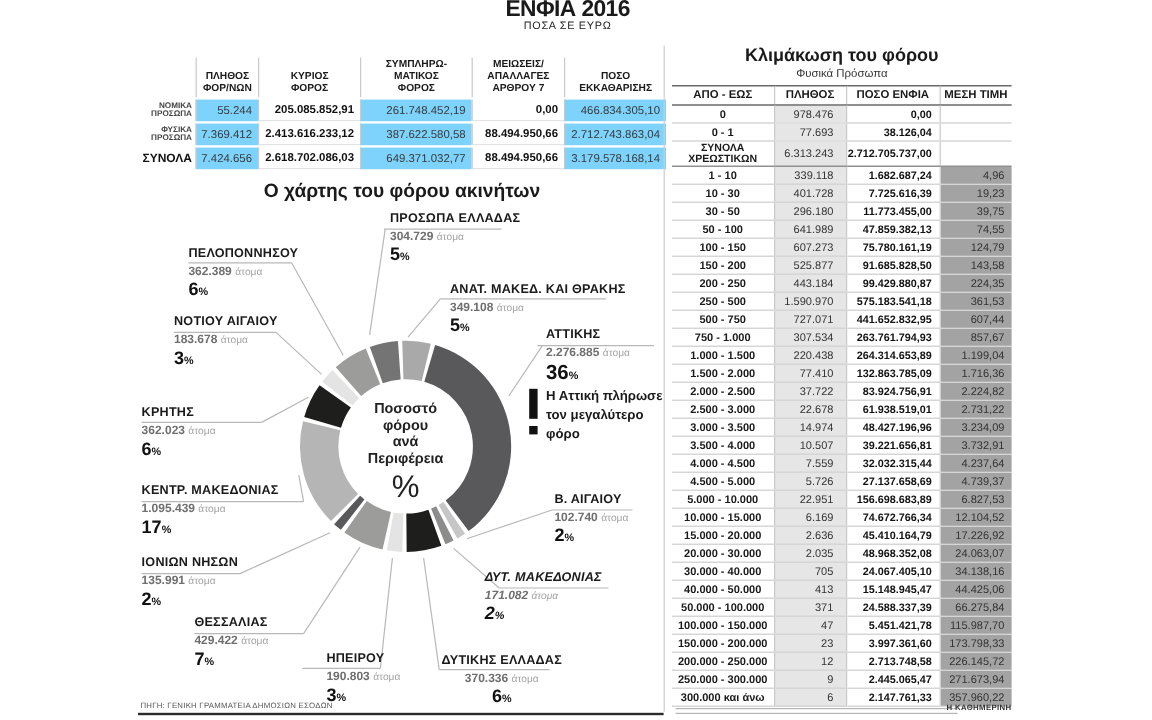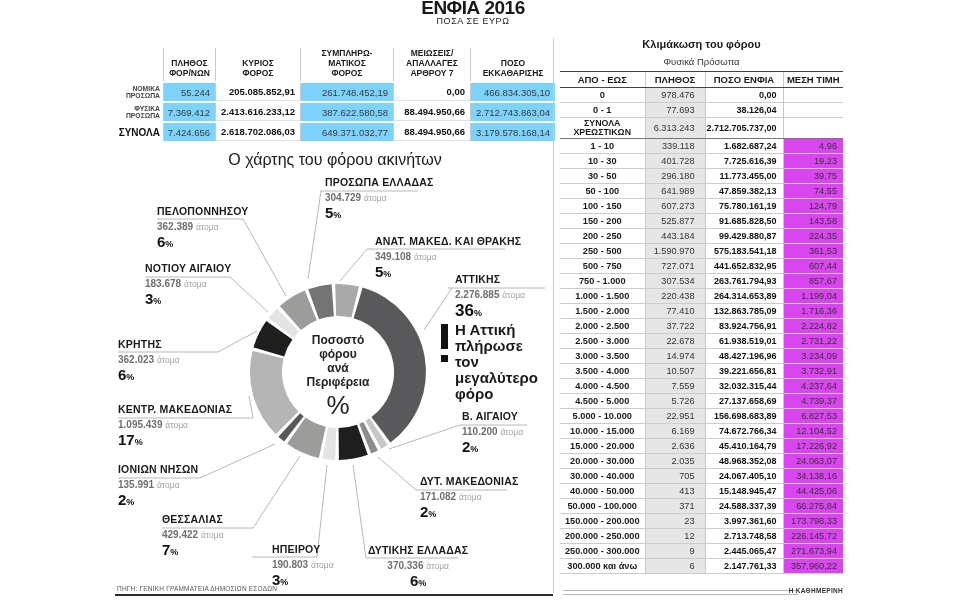--- a/index.html
+++ b/index.html
@@ -21,55 +21,55 @@
                     overflow:hidden;white-space:nowrap;}
   #summary-table .rowlab{font-size:6.8px;line-height:7.5px;font-weight:bold;color:#444;
                          text-align:right;padding-right:3px;white-space:pre-line;}
   #summary-table .rowlab.tot{font-size:10px;line-height:11px;color:#111;}
   #summary-table .shade{background:#7dd3fc;color:#3a3a3a;}
   #summary-table .boldcol{font-weight:bold;color:#111;}
   #summary-table .vline{border-left:1px solid #c9c9c9;}
   #summary-table td.plain{border-bottom:1px solid #e3e3e3;}
 
   
-  #chart-title{left:115px;top:151px;width:440px;text-align:center;font-size:16px;font-weight:normal;}
+  #chart-title{left:115px;top:151px;width:440px;text-align:center;font-size:16px;font-weight:bold;}
   #donut-svg{left:0;top:150px;}
   #center-label{left:278px;top:333px;width:120px;text-align:center;font-size:12px;line-height:14px;
                 font-weight:bold;color:#222;white-space:pre-line;}
   #center-unit{left:278px;top:390px;width:120px;text-align:center;font-size:26px;font-weight:normal;color:#222;}
   .region{position:absolute;}
   .region .rname{font-size:10.5px;font-weight:bold;letter-spacing:0.2px;margin-bottom:4px;white-space:nowrap;}
   .region .rnum{font-size:10px;font-weight:bold;color:#6f6f6f;margin-top:2px;white-space:nowrap;}
   .region .rnum .atoma{font-size:8.5px;font-weight:normal;color:#a3a3a3;}
   .region .rpct{font-size:15px;font-weight:bold;color:#111;margin-top:1px;}
   .region .rpct .ps{font-size:9px;}
   .region.big .rpct{font-size:17px;}
   #attica-note-bar{left:441px;top:324px;width:7px;height:25px;background:#111;}
   #attica-note-dot{left:441px;top:355px;width:7px;height:7px;background:#111;}
-  #attica-note-text{left:455px;top:322px;width:110px;font-size:15px;line-height:16px;
+  #attica-note-text{left:455px;top:322px;width:110px;font-size:11px;line-height:16px;
                     font-weight:bold;white-space:pre-line;}
 
   
   #source{left:117px;top:585px;font-size:6.5px;color:#555;letter-spacing:0.2px;}
   #left-bottom-line{left:115px;top:594px;width:438px;height:2px;background:#2b2b2b;}
   #divider{left:553px;top:38px;width:1px;height:555px;background:#ccc;}
 
   
-  #scale-title{left:560px;top:38px;width:283px;text-align:center;font-size:11px;font-weight:bold;}
+  #scale-title{left:560px;top:38px;width:283px;text-align:center;font-size:15px;font-weight:bold;}
   #scale-subtitle{left:560px;top:56px;width:283px;text-align:center;font-size:9.5px;color:#333;}
   #scale-wrap{left:560px;top:71px;width:283px;}
   #scale-table{border-collapse:collapse;width:283px;table-layout:fixed;}
   #scale-table th{font-size:9.5px;font-weight:bold;height:15px;text-align:center;
                   border-top:1px solid #444;border-bottom:1px solid #444;padding:0;}
   #scale-table td{font-size:9.2px;height:14px;padding:0 6px 0 0;border-bottom:1px solid #ccc;
                   white-space:nowrap;overflow:hidden;}
   #scale-table td.c0{font-weight:bold;text-align:center;padding:0 2px;}
   #scale-table td.c1{background:#e6e6e6;text-align:right;padding-right:10px;color:#333;}
   #scale-table td.c2{font-weight:bold;text-align:right;font-size:9px;color:#111;}
-  #scale-table td.c3{background:#d946ef;text-align:right;color:#333;}
+  #scale-table td.c3{background:#a3a3a3;text-align:right;color:#333;}
   #scale-table td.blank{background:#fff;}
   #scale-table .vline{border-left:1px solid #c9c9c9;}
   #scale-table tr.totals td{height:20px;border-bottom:1px solid #777;}
   #scale-table tr.totals td.c0{font-size:8.8px;line-height:9.5px;white-space:pre-line;}
   #right-bottom-line{left:563px;top:590px;width:235px;height:3px;
                      border-top:1px solid #b5b5b5;border-bottom:1px solid #b5b5b5;}
   #credit{left:700px;top:587px;width:143px;text-align:right;font-size:6.5px;font-weight:bold;
           color:#333;letter-spacing:0.3px;}
 </style>
 </head>
@@ -194,24 +194,24 @@
         <div class="rnum"><span class="n">349.108</span> <span class="atoma">άτομα</span></div>
         <div class="rpct"><span class="pv">5</span><span class="ps">%</span></div>
       </div>
       <div class="region big" style="left: 455px; top: 273px;">
         <div class="rname">ΑΤΤΙΚΗΣ</div>
         <div class="rnum"><span class="n">2.276.885</span> <span class="atoma">άτομα</span></div>
         <div class="rpct"><span class="pv">36</span><span class="ps">%</span></div>
       </div>
       <div class="region" style="left: 462px; top: 410px;">
         <div class="rname">Β. ΑΙΓΑΙΟΥ</div>
-        <div class="rnum"><span class="n">110.200</span> <span class="atoma">άτομα</span></div>
+        <div class="rnum"><span class="n">102.740</span> <span class="atoma">άτομα</span></div>
         <div class="rpct"><span class="pv">2</span><span class="ps">%</span></div>
       </div>
-      <div class="region" style="left: 420px; top: 475px;">
+      <div class="region" style="left: 404px; top: 475px; font-style: italic;">
         <div class="rname">ΔΥΤ. ΜΑΚΕΔΟΝΙΑΣ</div>
         <div class="rnum"><span class="n">171.082</span> <span class="atoma">άτομα</span></div>
         <div class="rpct"><span class="pv">2</span><span class="ps">%</span></div>
       </div>
       <div class="region" style="left: 368px; top: 544px; text-align: center;">
         <div class="rname">ΔΥΤΙΚΗΣ ΕΛΛΑΔΑΣ</div>
         <div class="rnum"><span class="n">370.336</span> <span class="atoma">άτομα</span></div>
         <div class="rpct"><span class="pv">6</span><span class="ps">%</span></div>
       </div>
       <div class="region" style="left: 252px; top: 543px; margin-left: 20px;">
@@ -448,20 +448,26 @@
             <td class="c2 vline">15.148.945,47</td>
             <td class="c3 vline">44.425,06</td>
           </tr>
           <tr>
             <td class="c0">50.000 - 100.000</td>
             <td class="c1 vline">371</td>
             <td class="c2 vline">24.588.337,39</td>
             <td class="c3 vline">66.275,84</td>
           </tr>
           <tr>
+            <td class="c0">100.000 - 150.000</td>
+            <td class="c1 vline">47</td>
+            <td class="c2 vline">5.451.421,78</td>
+            <td class="c3 vline">115.987,70</td>
+          </tr>
+          <tr>
             <td class="c0">150.000 - 200.000</td>
             <td class="c1 vline">23</td>
             <td class="c2 vline">3.997.361,60</td>
             <td class="c3 vline">173.798,33</td>
           </tr>
           <tr>
             <td class="c0">200.000 - 250.000</td>
             <td class="c1 vline">12</td>
             <td class="c2 vline">2.713.748,58</td>
             <td class="c3 vline">226.145,72</td>

